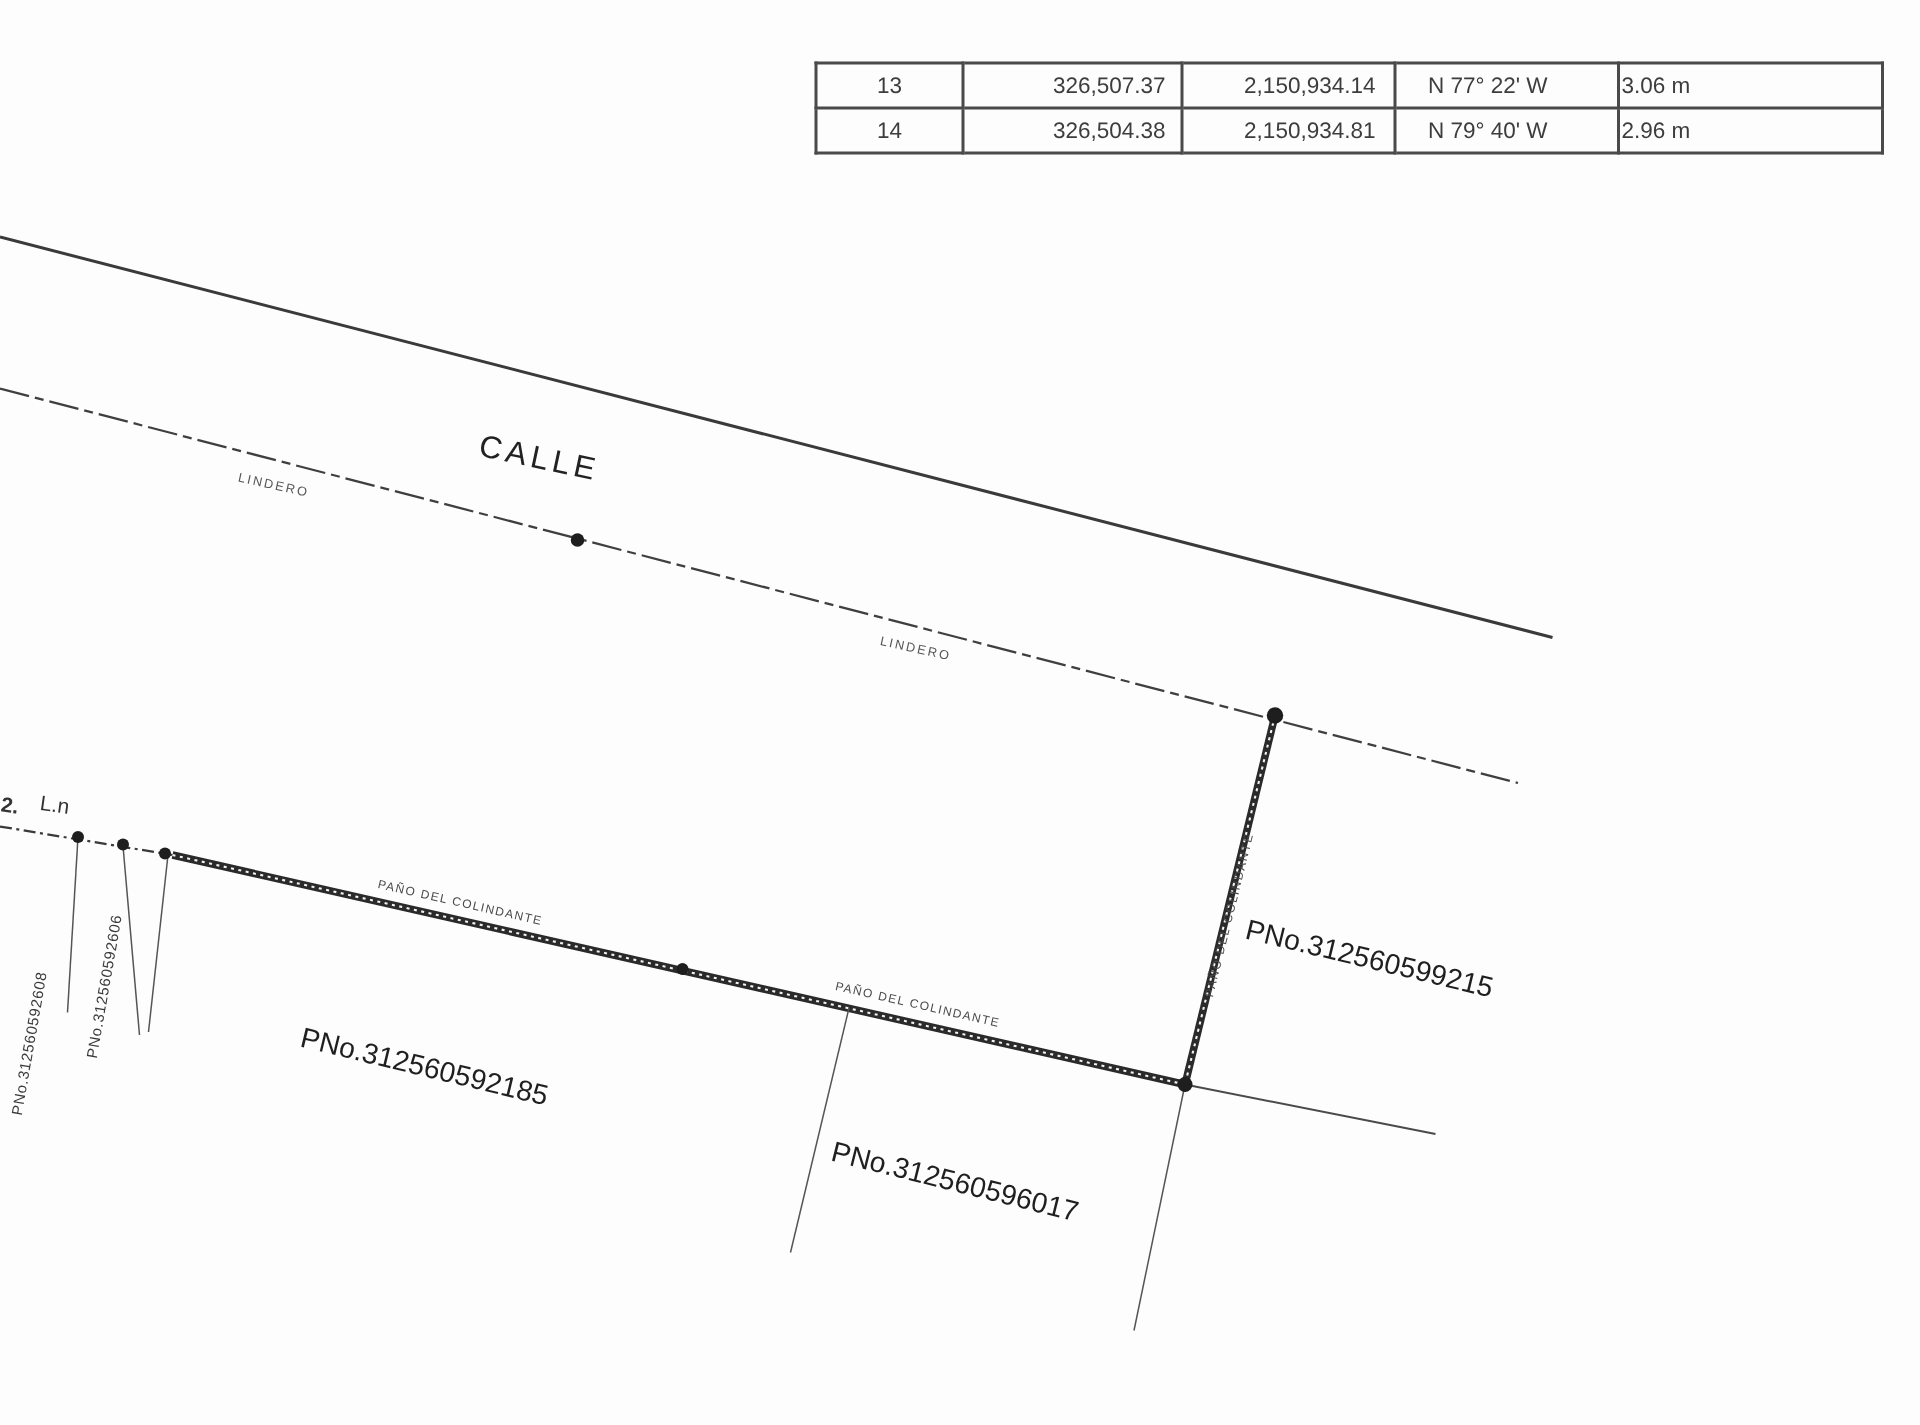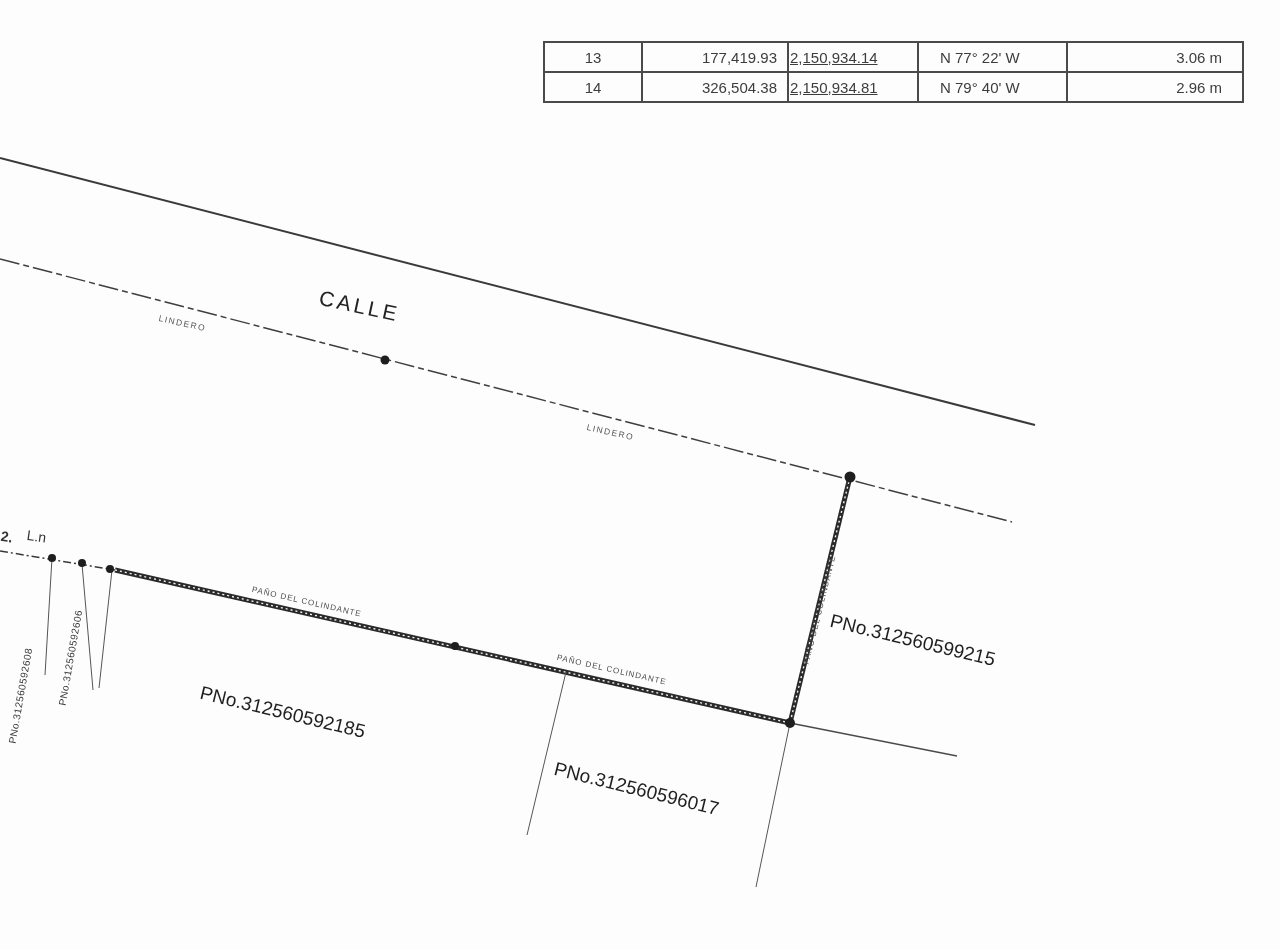--- a/index.html
+++ b/index.html
@@ -13,23 +13,23 @@
     position:absolute;left:543px;top:4px;width:632px;
     border-collapse:collapse;table-layout:fixed;
     font-size:15px;color:#3d3d3d;margin-top:37px;
   }
   .coord-table td{
     border:2px solid #4a4a4a;height:26px;
     white-space:nowrap;overflow:hidden;
   }
   .c-no  {width:94px;text-align:center;}
   .c-x   {width:133px;text-align:right;padding-right:10px;}
-  .c-y   {width:127px;padding-right:0;text-decoration:underline;}
+  .c-y   {width:127px;text-align:right;padding-right:12px;}
   .c-brg {width:125px;text-align:left;padding-left:21px;}
-  .c-dst {width:153px;text-align:right;padding-right:20px;}
+  .c-dst {width:153px;padding-right:20px;}
   
   .lbl{position:absolute;white-space:nowrap;color:#2e2e2e;transform-origin:left top;}
   .lbl-street{font-size:21px;letter-spacing:3px;transform:rotate(12deg);color:#222;}
   .lbl-lindero{font-size:8.5px;letter-spacing:1.5px;color:#555;transform:rotate(12.5deg);}
   .lbl-pano{font-size:8px;letter-spacing:1px;color:#4a4a4a;transform:rotate(12.8deg);}
   .lbl-pano-vert{font-size:8px;letter-spacing:1px;color:#4a4a4a;transform-origin:left center;transform:rotate(-76deg);}
   .lbl-parcel{font-size:19px;color:#1f1f1f;transform:rotate(13.5deg);}
   .lbl-parcel-side{font-size:10px;color:#3a3a3a;transform-origin:left center;transform:rotate(-80deg);letter-spacing:0.5px;}
   .lbl-note{font-size:14px;color:#333;transform:rotate(8deg);}
   svg{position:absolute;left:0;top:0;}
@@ -65,21 +65,21 @@
   <circle cx="790" cy="723" r="5" fill="#1e1e1e"></circle>
   <circle cx="52" cy="558" r="4" fill="#1e1e1e"></circle>
   <circle cx="82" cy="563" r="4" fill="#1e1e1e"></circle>
   <circle cx="110" cy="569" r="4" fill="#1e1e1e"></circle>
 </svg>
 
 <table class="coord-table">
   <tbody>
     <tr>
       <td class="c-no">13</td>
-      <td class="c-x">177,419.93</td>
+      <td class="c-x">326,507.37</td>
       <td class="c-y">2,150,934.14</td>
       <td class="c-brg">N 77° 22' W</td>
       <td class="c-dst">3.06 m</td>
     </tr>
     <tr>
       <td class="c-no">14</td>
       <td class="c-x">326,504.38</td>
       <td class="c-y">2,150,934.81</td>
       <td class="c-brg">N 79° 40' W</td>
       <td class="c-dst">2.96 m</td>

